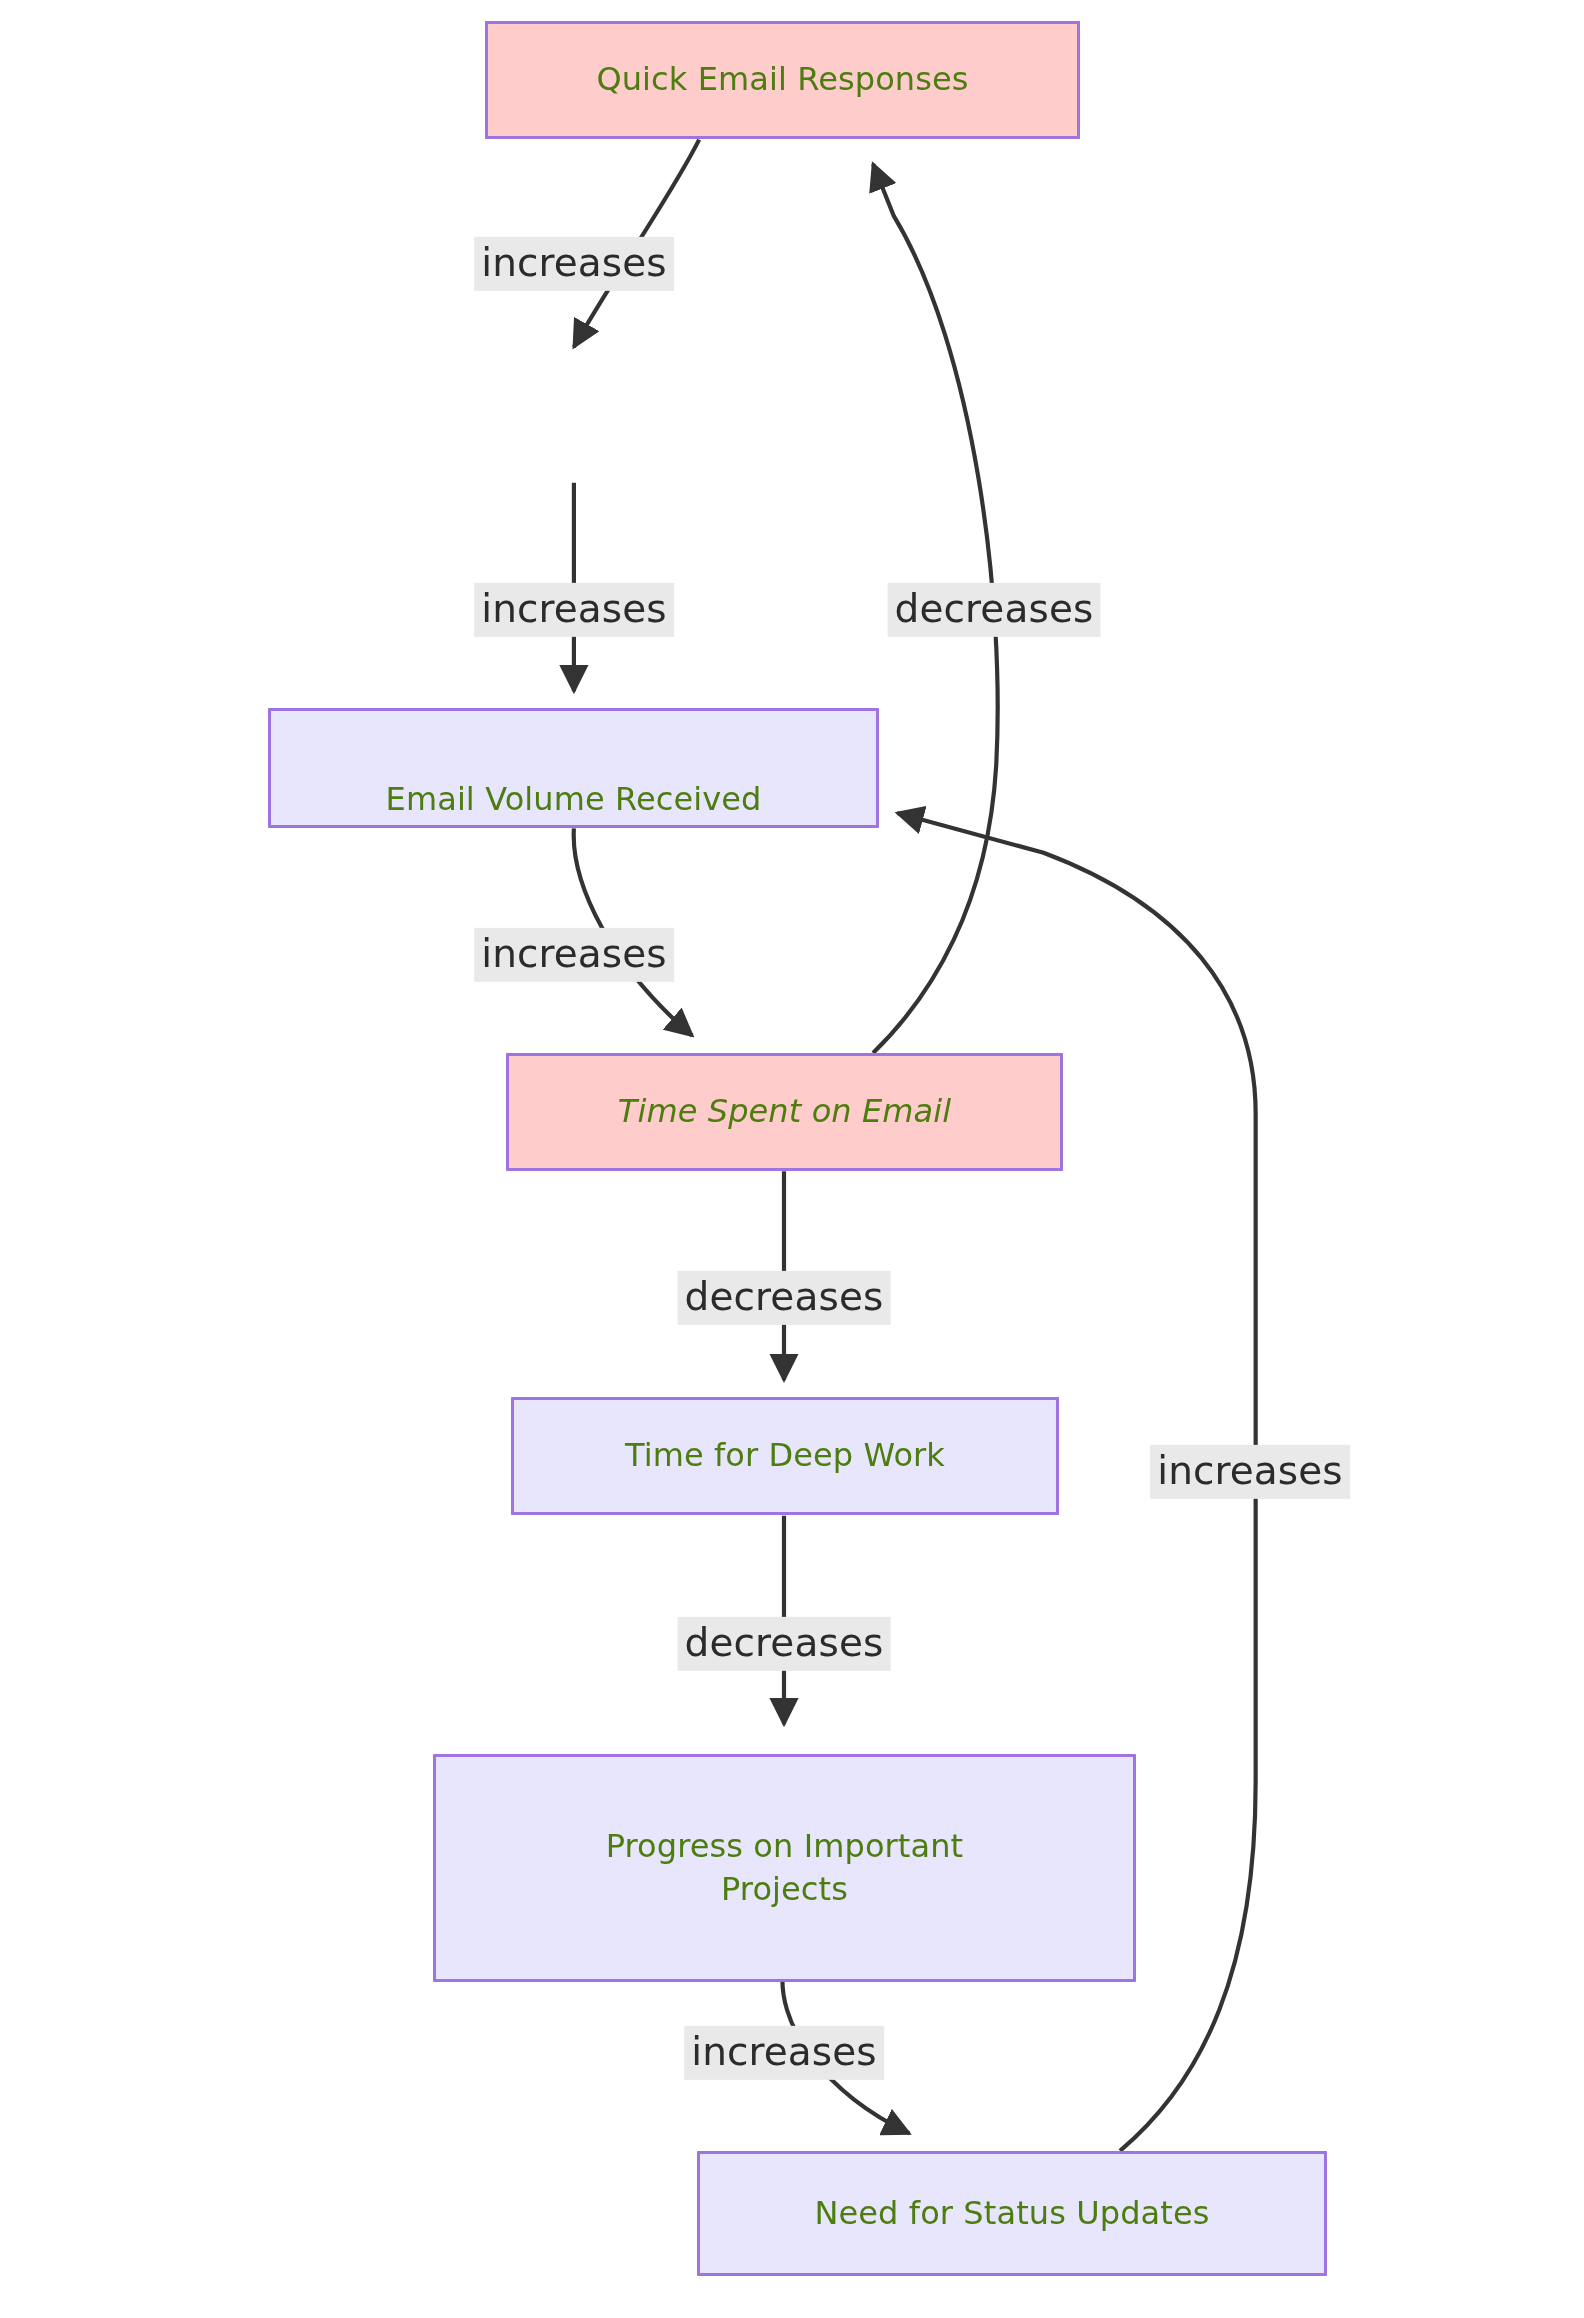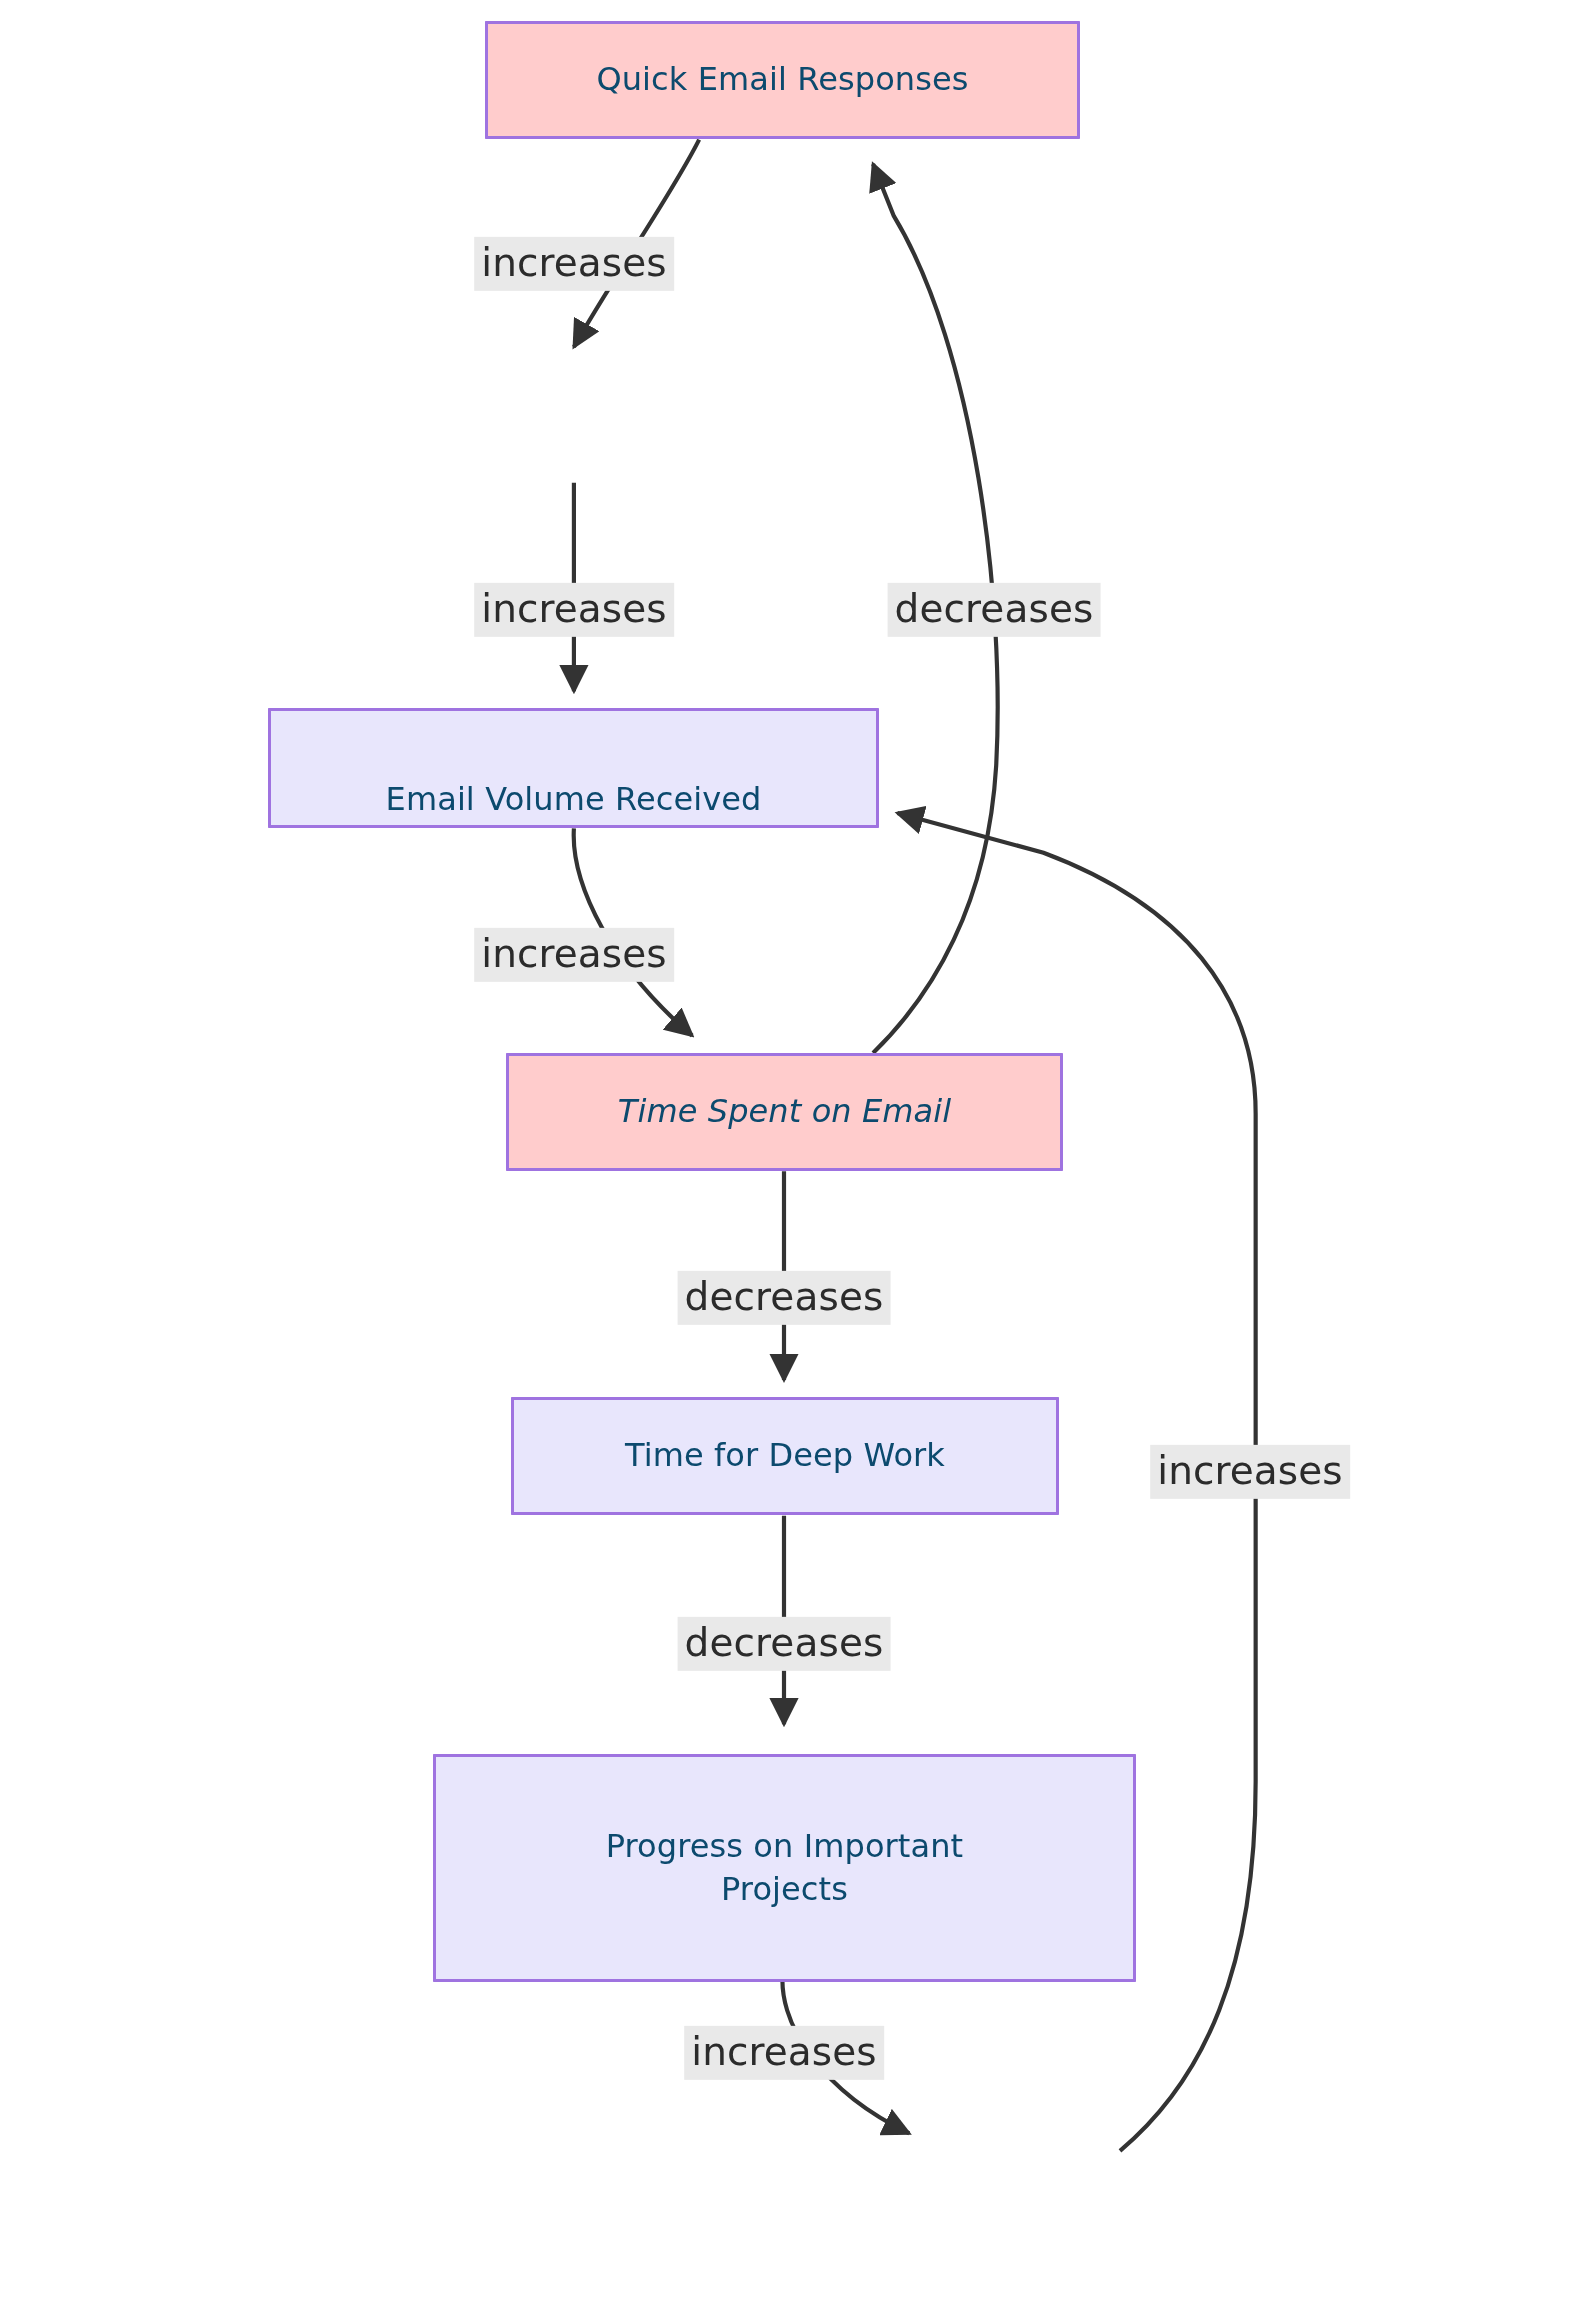--- a/index.html
+++ b/index.html
@@ -30,21 +30,21 @@
     pointer-events: none;
   }
   .node {
     position: absolute;
     box-sizing: border-box;
     border: 3.5px solid #9f73e0;
     display: flex;
     align-items: center;
     justify-content: center;
     text-align: center;
-    color: #0c4a6e;
+    color: #4d7c0f;
     font-size: 32px;
     line-height: 1.35;
     letter-spacing: 0.1px;
     border-radius: 0.7px;
     padding: 4.2px 9.7px;
   }
   .node-highlight {
     background: #ffcccc;
   }
   .node-normal {
@@ -114,20 +114,23 @@
 
   <div class="node node-normal" style="left:511px; top:1397px; width:548px; height:118px;">
     <span class="node-label">Time for Deep Work</span>
   </div>
 
   <div class="node node-normal" style="left:433px; top:1742px; width:703px; height:228px;margin-top:12px;">
     <span class="node-label">Progress on Important
 Projects</span>
   </div>
 
+  <div class="node node-normal" style="left:697px; top:2151px; width:630px; height:125px;">
+    <span class="node-label">Need for Status Updates</span>
+  </div>
 
   <div class="edge-label" style="left:574px; top:264px;">increases</div>
 
   <div class="edge-label" style="left:574px; top:610px;">increases</div>
 
   <div class="edge-label" style="left:574px; top:955px;">increases</div>
 
   <div class="edge-label" style="left:784px; top:1298px;">decreases</div>
 
   <div class="edge-label" style="left:784px; top:1644px;">decreases</div>

